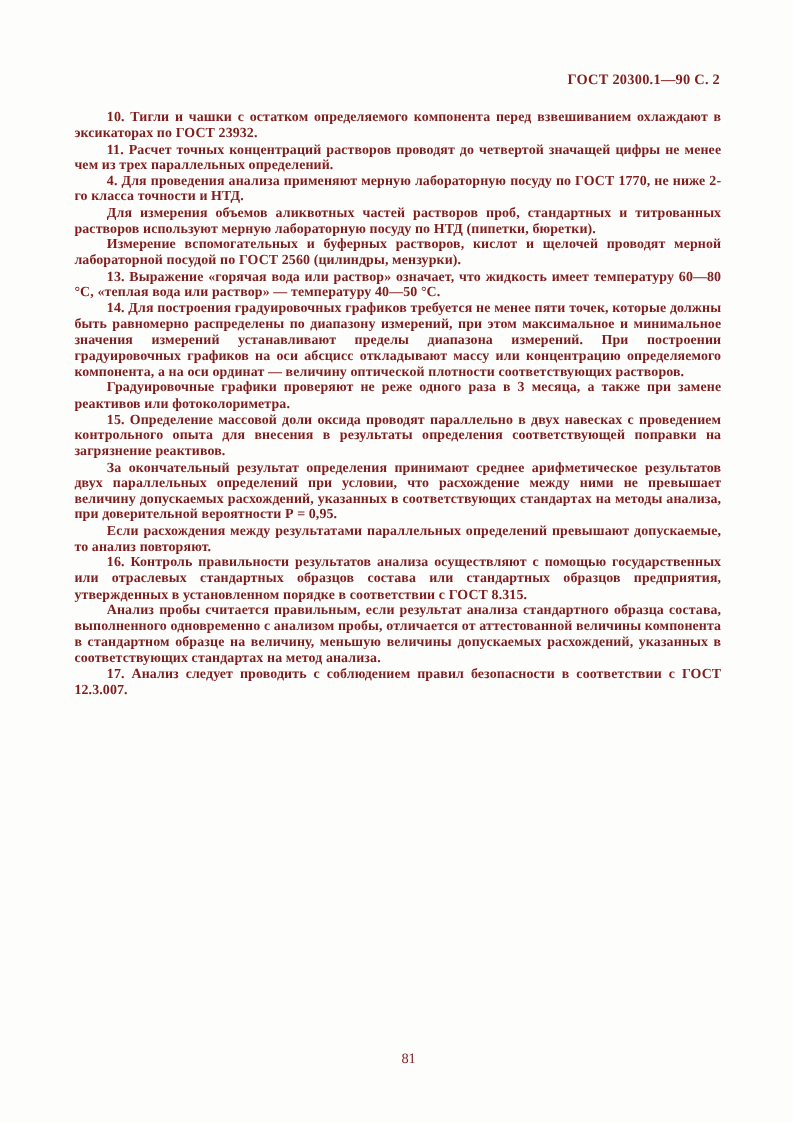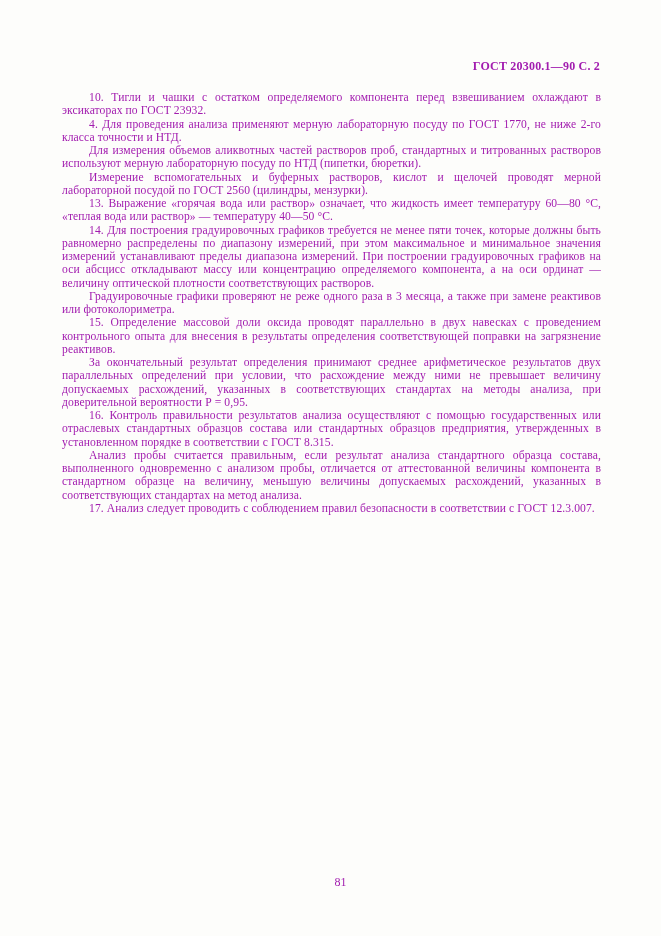--- a/index.html
+++ b/index.html
@@ -9,41 +9,42 @@
   }
   body {
     background: #e8e8e8;
     font-family: "Liberation Serif", serif;
   }
   .page {
     position: relative;
     width: 661px;
     height: 936px;
     background: #fdfdfb;
-    color: #a21caf;
+    color: #7f1d1d;
     overflow: hidden;
   }
   .doc-header {
     position: absolute;
     top: 59px;
     right: 61px;
     font-size: 12px;
     font-weight: bold;
     letter-spacing: 0.2px;
     white-space: nowrap;
   }
   .content {
     position: absolute;
     top: 91px;
     left: 62px;
     width: 539px;
     font-size: 11.6px;
     line-height: 13.25px;
     text-align: justify;
     letter-spacing: 0.1px;
+    font-weight: bold;
   }
   .content p {
     text-indent: 27px;
   }
   .page-number {
     position: absolute;
     bottom: 46px;
     left: 0;
     width: 100%;
     text-align: center;
@@ -53,28 +54,30 @@
 </style>
 </head>
 <body>
 
 <div class="page">
 
   <div class="doc-header">ГОСТ 20300.1—90 С. 2</div>
 
   <div class="content">
     <p>10. Тигли и чашки с остатком определяемого компонента перед взвешиванием охлаждают в эксикаторах по ГОСТ 23932.</p>
+    <p>11. Расчет точных концентраций растворов проводят до четвертой значащей цифры не менее чем из трех параллельных определений.</p>
     <p>4. Для проведения анализа применяют мерную лабораторную посуду по ГОСТ 1770, не ниже 2-го класса точности и НТД.</p>
     <p>Для измерения объемов аликвотных частей растворов проб, стандартных и титрованных растворов используют мерную лабораторную посуду по НТД (пипетки, бюретки).</p>
     <p>Измерение вспомогательных и буферных растворов, кислот и щелочей проводят мерной лабораторной посудой по ГОСТ 2560 (цилиндры, мензурки).</p>
     <p>13. Выражение «горячая вода или раствор» означает, что жидкость имеет температуру 60—80 °С, «теплая вода или раствор» — температуру 40—50 °С.</p>
     <p>14. Для построения градуировочных графиков требуется не менее пяти точек, которые должны быть равномерно распределены по диапазону измерений, при этом максимальное и минимальное значения измерений устанавливают пределы диапазона измерений. При построении градуировочных графиков на оси абсцисс откладывают массу или концентрацию определяемого компонента, а на оси ординат — величину оптической плотности соответствующих растворов.</p>
     <p>Градуировочные графики проверяют не реже одного раза в 3 месяца, а также при замене реактивов или фотоколориметра.</p>
     <p>15. Определение массовой доли оксида проводят параллельно в двух навесках с проведением контрольного опыта для внесения в результаты определения соответствующей поправки на загрязнение реактивов.</p>
     <p>За окончательный результат определения принимают среднее арифметическое результатов двух параллельных определений при условии, что расхождение между ними не превышает величину допускаемых расхождений, указанных в соответствующих стандартах на методы анализа, при доверительной вероятности Р = 0,95.</p>
+    <p>Если расхождения между результатами параллельных определений превышают допускаемые, то анализ повторяют.</p>
     <p>16. Контроль правильности результатов анализа осуществляют с помощью государственных или отраслевых стандартных образцов состава или стандартных образцов предприятия, утвержденных в установленном порядке в соответствии с ГОСТ 8.315.</p>
     <p>Анализ пробы считается правильным, если результат анализа стандартного образца состава, выполненного одновременно с анализом пробы, отличается от аттестованной величины компонента в стандартном образце на величину, меньшую величины допускаемых расхождений, указанных в соответствующих стандартах на метод анализа.</p>
     <p>17. Анализ следует проводить с соблюдением правил безопасности в соответствии с ГОСТ 12.3.007.</p>
   </div>
 
   <div class="page-number">81</div>
 
 </div>
 
 </body></html>

